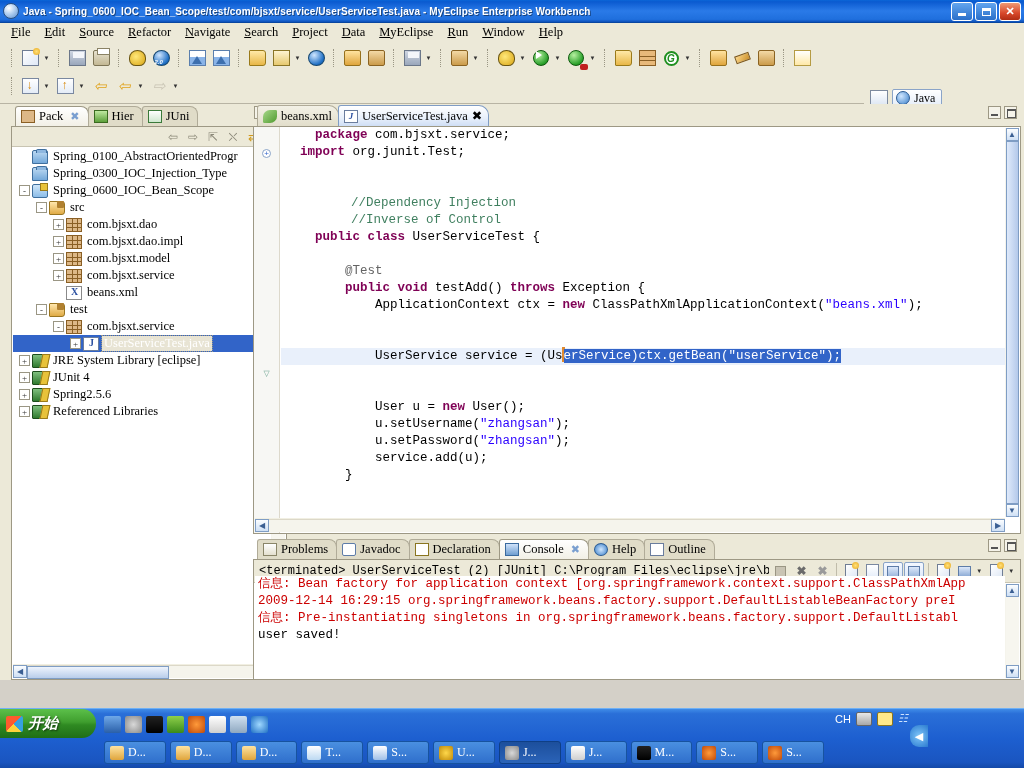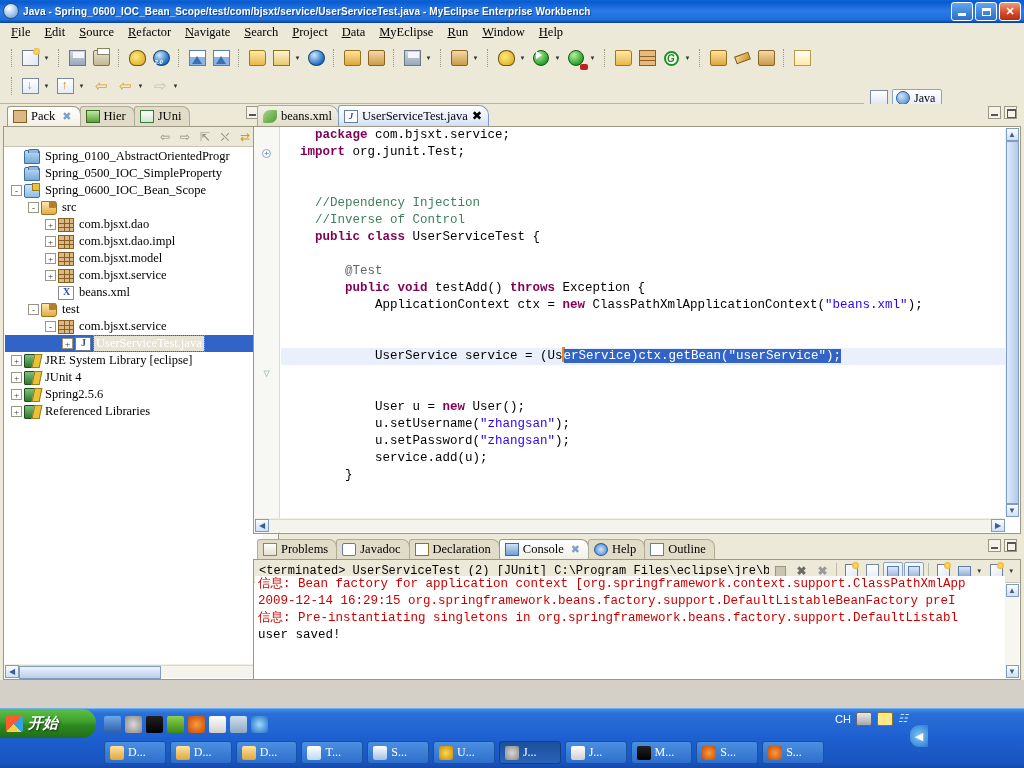--- a/index.html
+++ b/index.html
@@ -145,21 +145,21 @@
     display: flex; align-items: center; gap: 4px; height: 20px; padding: 0 8px 0 5px;
     font-family: "Liberation Serif", serif; font-size: 12.5px;
     border: 1px solid #b0ab98; border-bottom: none;
     border-radius: 3px 8px 0 0; background: #e0dcc8; margin-right: -1px; color: #000;
   }
   .vtab.active { background: linear-gradient(to bottom,#ffffff,#f2f0e6); font-weight: normal; border-color: #9d9884; }
   .vtab .x { color:#7a9fd0; font-size:11px; margin-left:3px; }
 
   
   .leftpanel {
-    position: absolute; left: 3px; top: 104px; width: 276px; height: 576px;
+    position: absolute; left: 11px; top: 104px; width: 276px; height: 576px;
   }
   .panel-body {
     position: absolute; left: 0; right: 0; top: 22px; bottom: 0;
     border: 1px solid #9d9884; background: #ffffff;
   }
   .panel-tb {
     height: 20px; background: #ece9d8; border-bottom: 1px solid #c8c4b2;
     display: flex; align-items: center; justify-content: flex-end; padding-right: 4px; gap: 2px;
   }
   .mini { width:18px;height:16px;display:inline-flex;align-items:center;justify-content:center;font-size:12px;color:#8d8a7a;}
@@ -234,21 +234,21 @@
   .codearea {
     position:absolute; left:27px; right:15px; top:0; bottom:16px;
     overflow:hidden; background:#fff;
     font-family:"Liberation Mono", monospace; font-size:12.5px; line-height:17px;
     white-space:pre;
   }
   .cl { height:17px; white-space:pre; padding-left:4px; }
   .cl.hl { background:#e9f0fb; }
   .kw { color:#7f0055; font-weight:bold; }
   .str { color:#2a00ff; }
-  .cmt { color:#3f7f5f; }
+  .cmt { color:#3f7f5f;margin-left:36px; }
   .ann { color:#646464; }
   .sel { background:#3264c8; color:#ffffff; }
   .caret { display:inline-block; width:1px; height:13px; background:#e08a30;
      vertical-align:-2px; box-shadow:0 0 0 1px #e08a30; }
   .fold {
     position:absolute; left:8px; width:9px; height:9px; border:1px solid #8aa4c8;
     background:#fff; border-radius:50%; font-size:8px; line-height:7px; text-align:center; color:#36c;
   }
   .ed-hscroll { position:absolute; left:1px; right:15px; bottom:1px; height:14px;
     background:#f1efe2; display:flex; align-items:center; }
@@ -533,21 +533,21 @@
           <div class="trow-i">
             <span class="tindent" style="width: 4px;"></span>
             <span class="twist none"></span>
             <span class="tico ti-proj"></span>
             <span class="lbl">Spring_0100_AbstractOrientedProgr</span>
           </div>
           <div class="trow-i">
             <span class="tindent" style="width: 4px;"></span>
             <span class="twist none"></span>
             <span class="tico ti-proj"></span>
-            <span class="lbl">Spring_0500_IOC_SimpleProperty</span>
+            <span class="lbl">Spring_0300_IOC_Injection_Type</span>
           </div>
           <div class="trow-i">
             <span class="tindent" style="width: 4px;"></span>
             <span class="twist">-</span>
             <span class="tico ti-projopen"></span>
             <span class="lbl">Spring_0600_IOC_Bean_Scope</span>
           </div>
           <div class="trow-i">
             <span class="tindent" style="width: 21px;"></span>
             <span class="twist">-</span>

